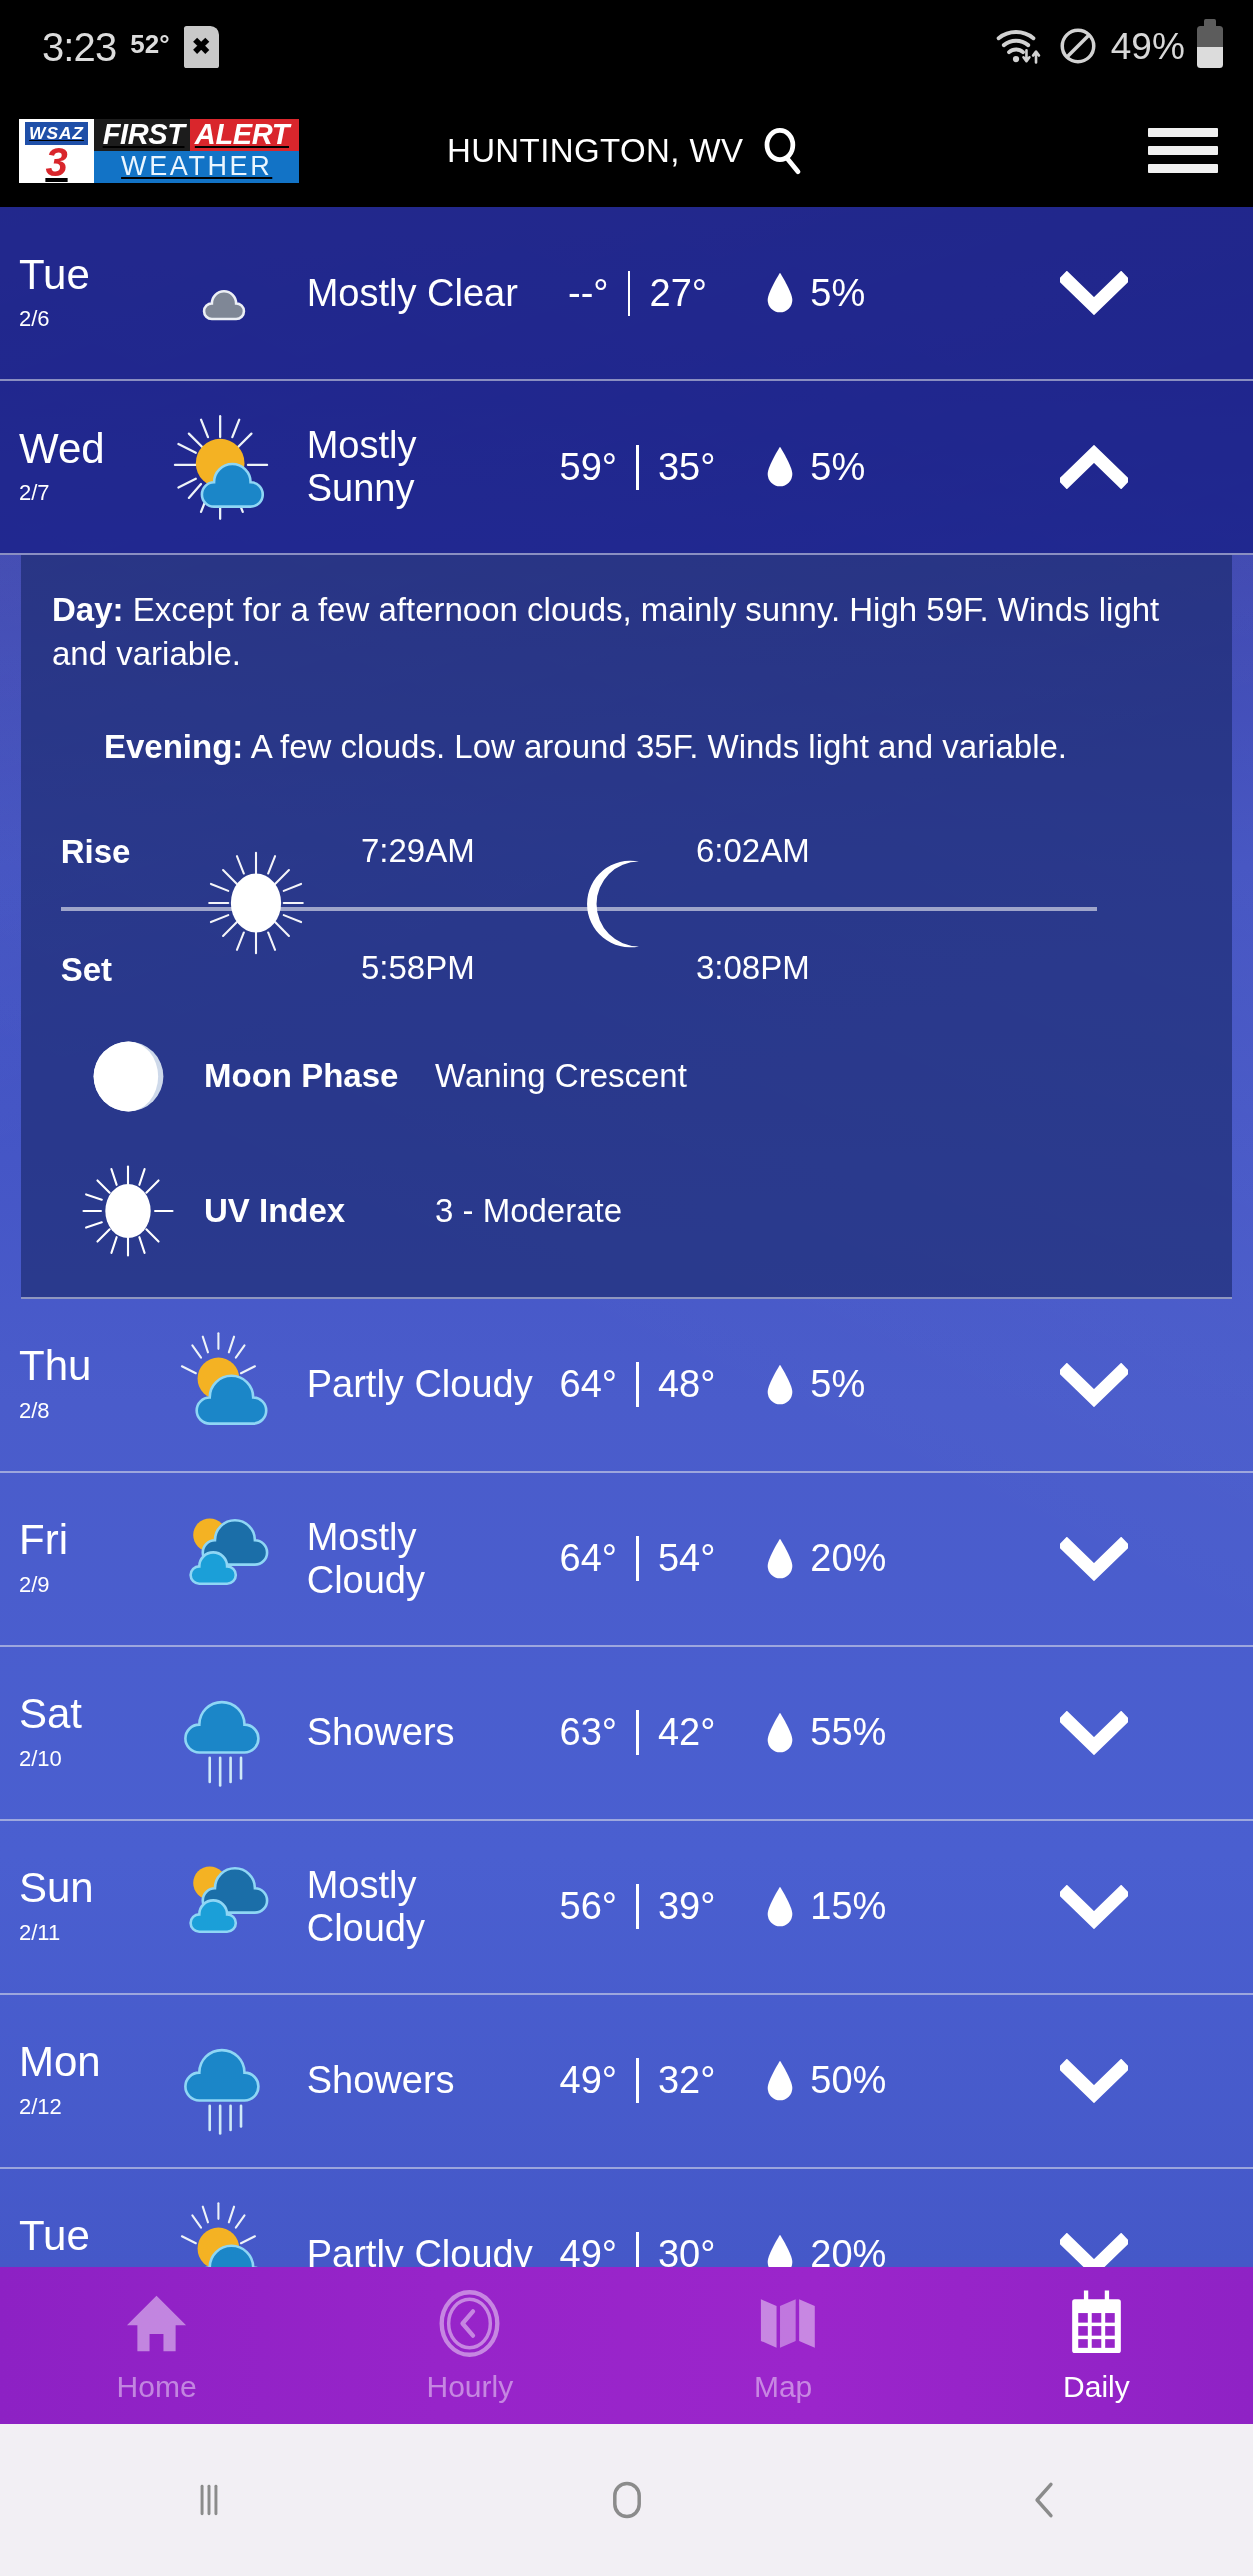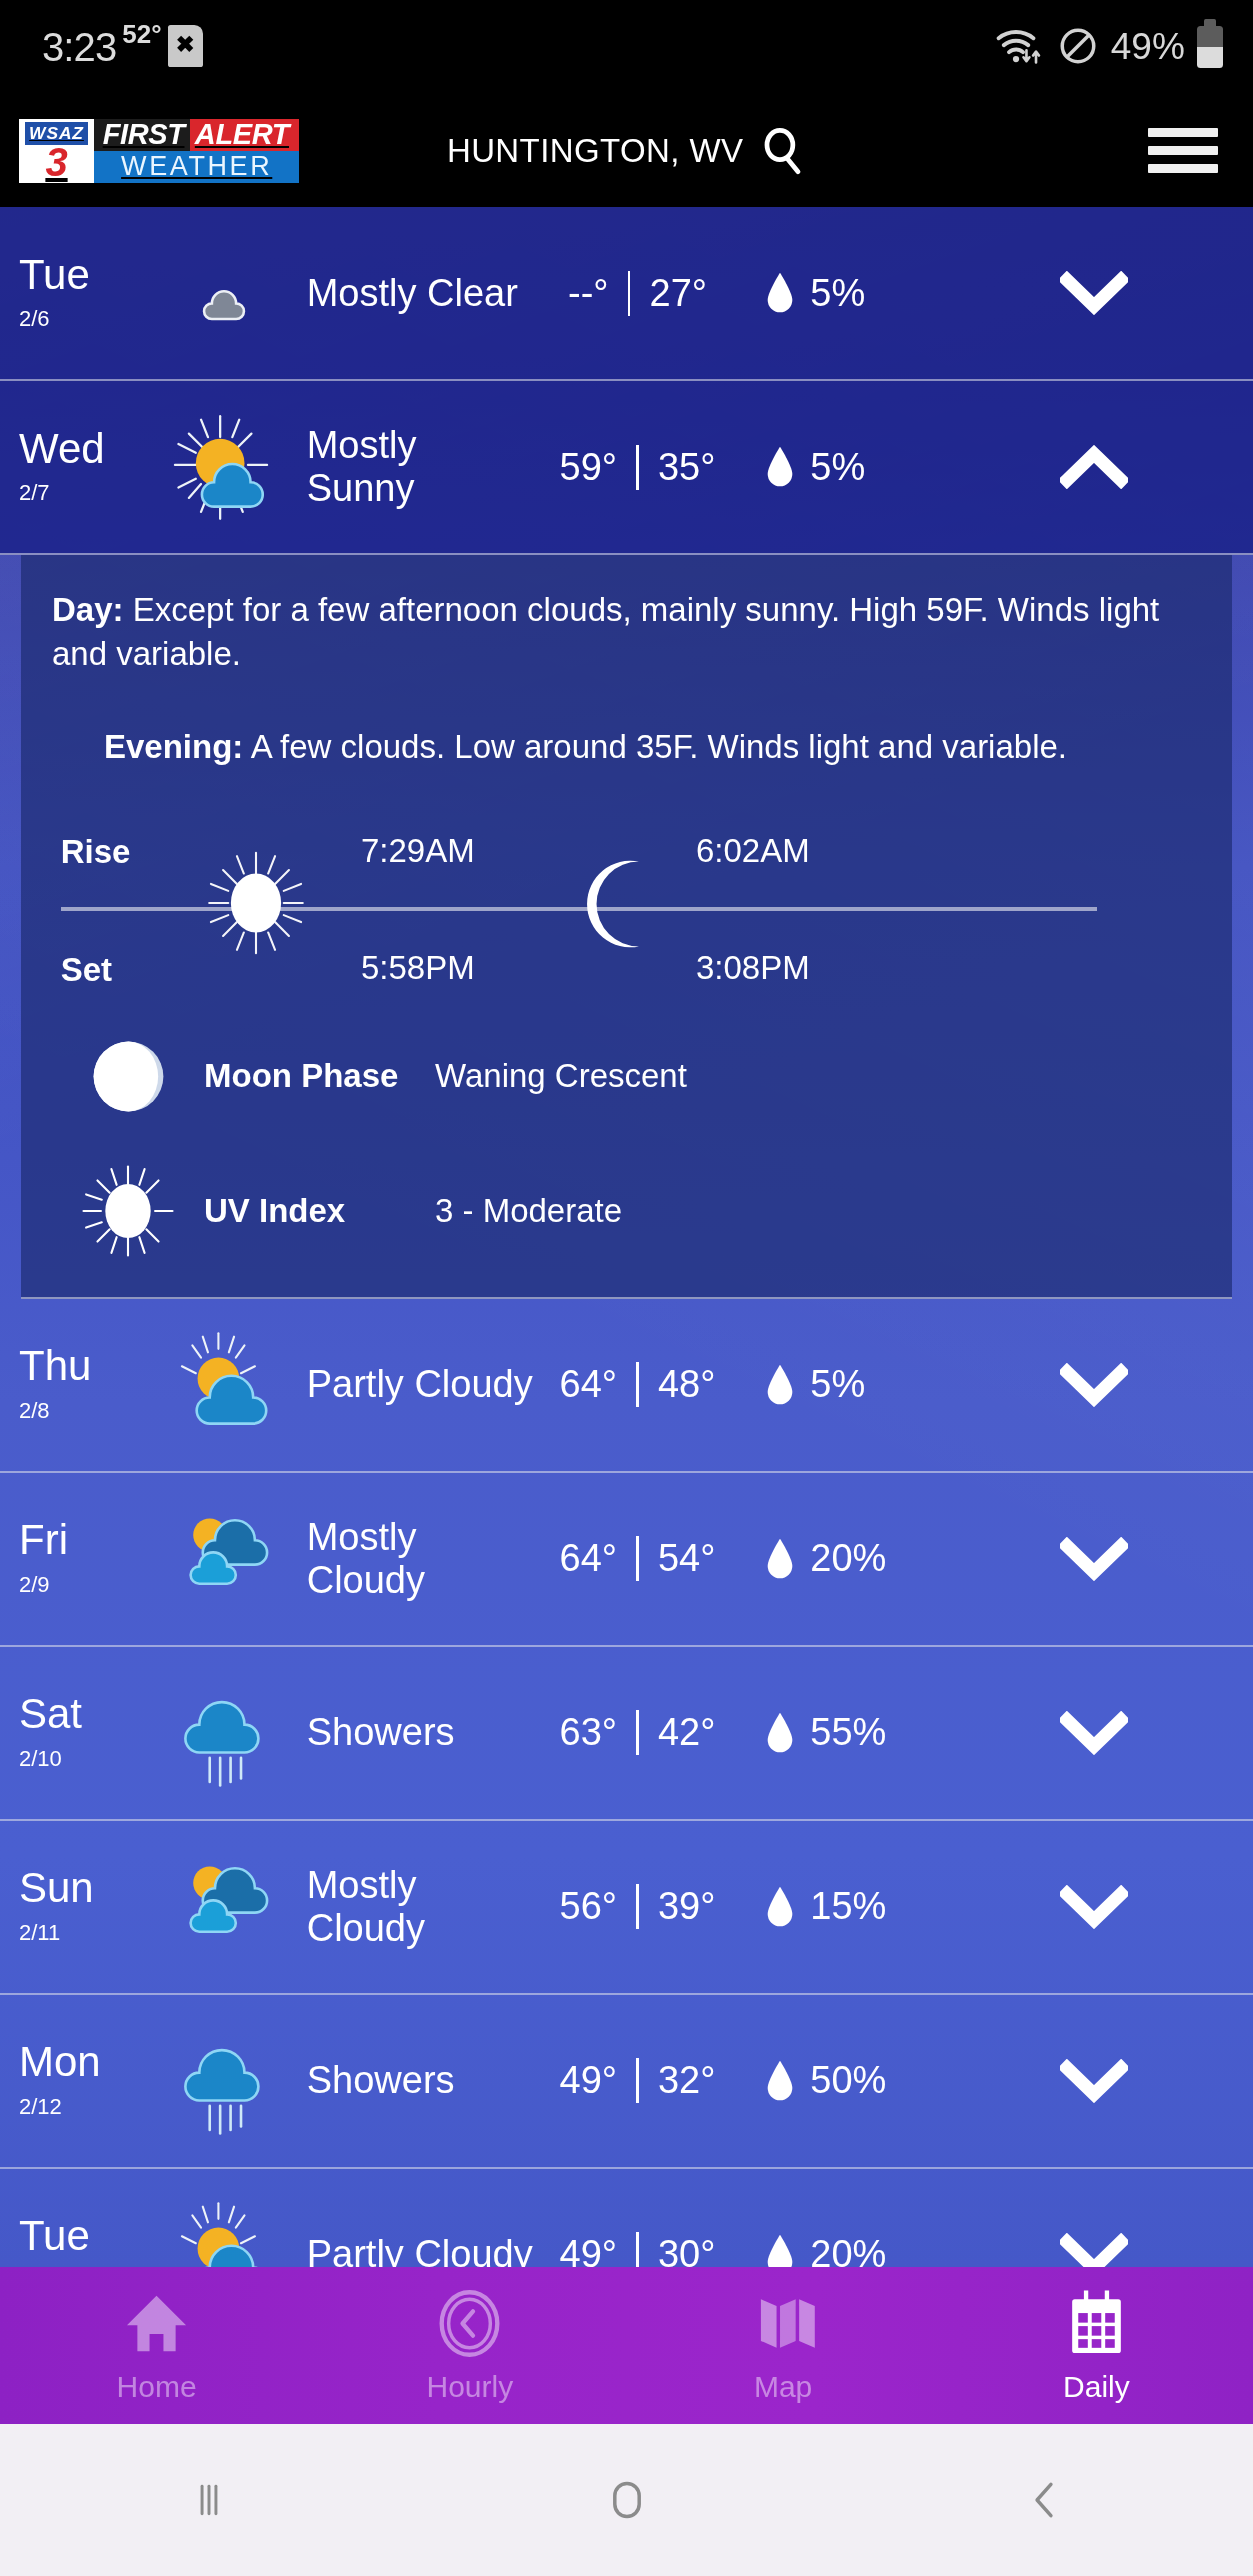--- a/index.html
+++ b/index.html
@@ -10,21 +10,21 @@
     overflow: hidden;
   }
   #app { position: relative; width: 1253px; height: 2576px; overflow: hidden; }
 
   
   .statusbar {
     height: 94px; background: #000; color: #d8d8d8;
     display: flex; align-items: center; justify-content: space-between;
     padding: 0 30px 0 42px;
   }
-  .sb-left { display: flex; gap: 6px; }
+  .sb-left { display: flex; align-items: center; gap: 14px; }
   .sb-clock { font-size: 40px; font-weight: 400; letter-spacing: -0.9px; color: #dcdcdc; }
   .sb-temp { font-size: 26px; font-weight: 700; color: #dcdcdc; margin-top: -5.2px; }
   .sb-simcard {
     width: 35px; height: 42px; background: #c9c9c9; position: relative;
     border-radius: 2.6px 8.7px 2.6px 2.6px; display:flex; align-items:center; justify-content:center;
     color: #000; font-size: 22.6px; font-weight: 700; line-height: 1;
   }
   .sb-right { display: flex; align-items: center; gap: 12.2px; }
   .sb-batt-pct { font-size: 37px; color: #d8d8d8; letter-spacing: 0px; }
   .batt-shell {

